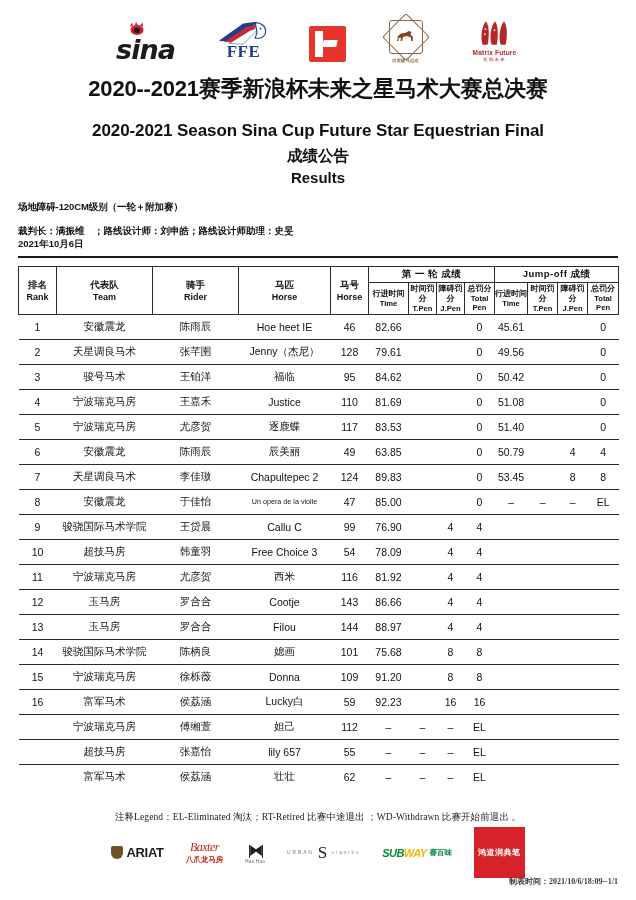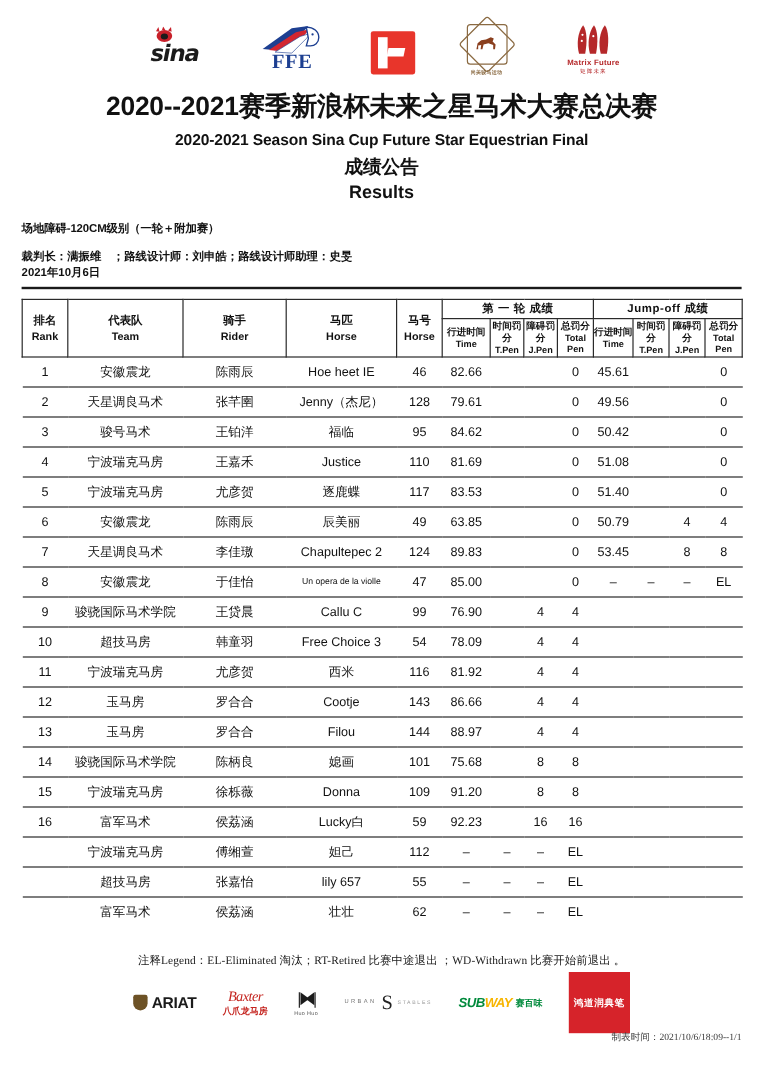--- a/index.html
+++ b/index.html
@@ -18,21 +18,21 @@
     display:flex;align-items:flex-end;justify-content:center;
     gap:34px;height:62px;padding-top:20px;box-sizing:border-box;
   }
   .logo{display:flex;flex-direction:column;align-items:center;justify-content:flex-end;}
 
   .sina-wrap{position:relative;width:66px;height:40px;}
   .sina-eye{position:absolute;left:14px;top:0px;width:20px;height:14px;}
   .sina-txt{
     position:absolute;left:0;top:12px;width:66px;
     font-family:"DejaVu Sans",sans-serif;font-weight:bold;font-style:italic;
-    font-size:19px;color:#1b1b1b;letter-spacing:-1px;text-align:center;
+    font-size:27px;color:#1b1b1b;letter-spacing:-1px;text-align:center;
   }
   .ffe-wrap{position:relative;width:62px;height:42px;}
   .ffe-txt{
     position:absolute;bottom:0;left:0;width:62px;text-align:center;
     font-family:"Liberation Serif","DejaVu Serif",serif;font-weight:bold;
     font-size:17px;color:#1d3f91;letter-spacing:0.5px;
   }
   .bjlogo{
     width:37px;height:36px;background:#e8352b;position:relative;border-radius:2px;
   }
@@ -69,21 +69,21 @@
     position:absolute;left:0;bottom:0px;width:58px;text-align:center;
     font-size:4.6px;color:#b5282a;letter-spacing:1px;
   }
 
   
   .title-cn{
     text-align:center;font-size:22px;font-weight:bold;
     margin-top:12px;letter-spacing:-0.2px;color:#111;
   }
   .title-en{
-    text-align:center;font-size:13px;font-weight:bold;margin-top:5px;color:#111;
+    text-align:center;font-size:17px;font-weight:bold;margin-top:17px;color:#111;
     letter-spacing:-0.1px;
   }
   .title-cn2{
     text-align:center;font-size:15.5px;font-weight:bold;margin-top:5px;color:#111;
   }
   .title-en2{
     text-align:center;font-size:15px;font-weight:bold;margin-top:2px;color:#111;
   }
 
   
@@ -148,21 +148,21 @@
     font-size:11px;font-weight:bold;font-style:italic;color:#018a3c;letter-spacing:-.5px;
   }
   .subway-t span{color:#f7b500;}
   .subway-c{font-size:7.5px;font-weight:bold;color:#018a3c;}
   .hongdao{
     background:#d6232a;color:#fff;font-size:8px;font-weight:bold;
     padding:20px 4px;letter-spacing:.5px;
   }
   .stamp{
     text-align:right;padding:0 18px;box-sizing:border-box;margin-top:10px;
-    font-size:8px;color:#3a3a3a;font-family:"Liberation Serif","DejaVu Serif",serif;
+    font-size:8px;color:#3a3a3a;font-family:"Liberation Serif","DejaVu Serif",serif;font-weight:bold;
   }
 </style>
 </head>
 <body>
 
 <div class="page">
 
   <div class="logo-row">
 
     <div class="logo">

